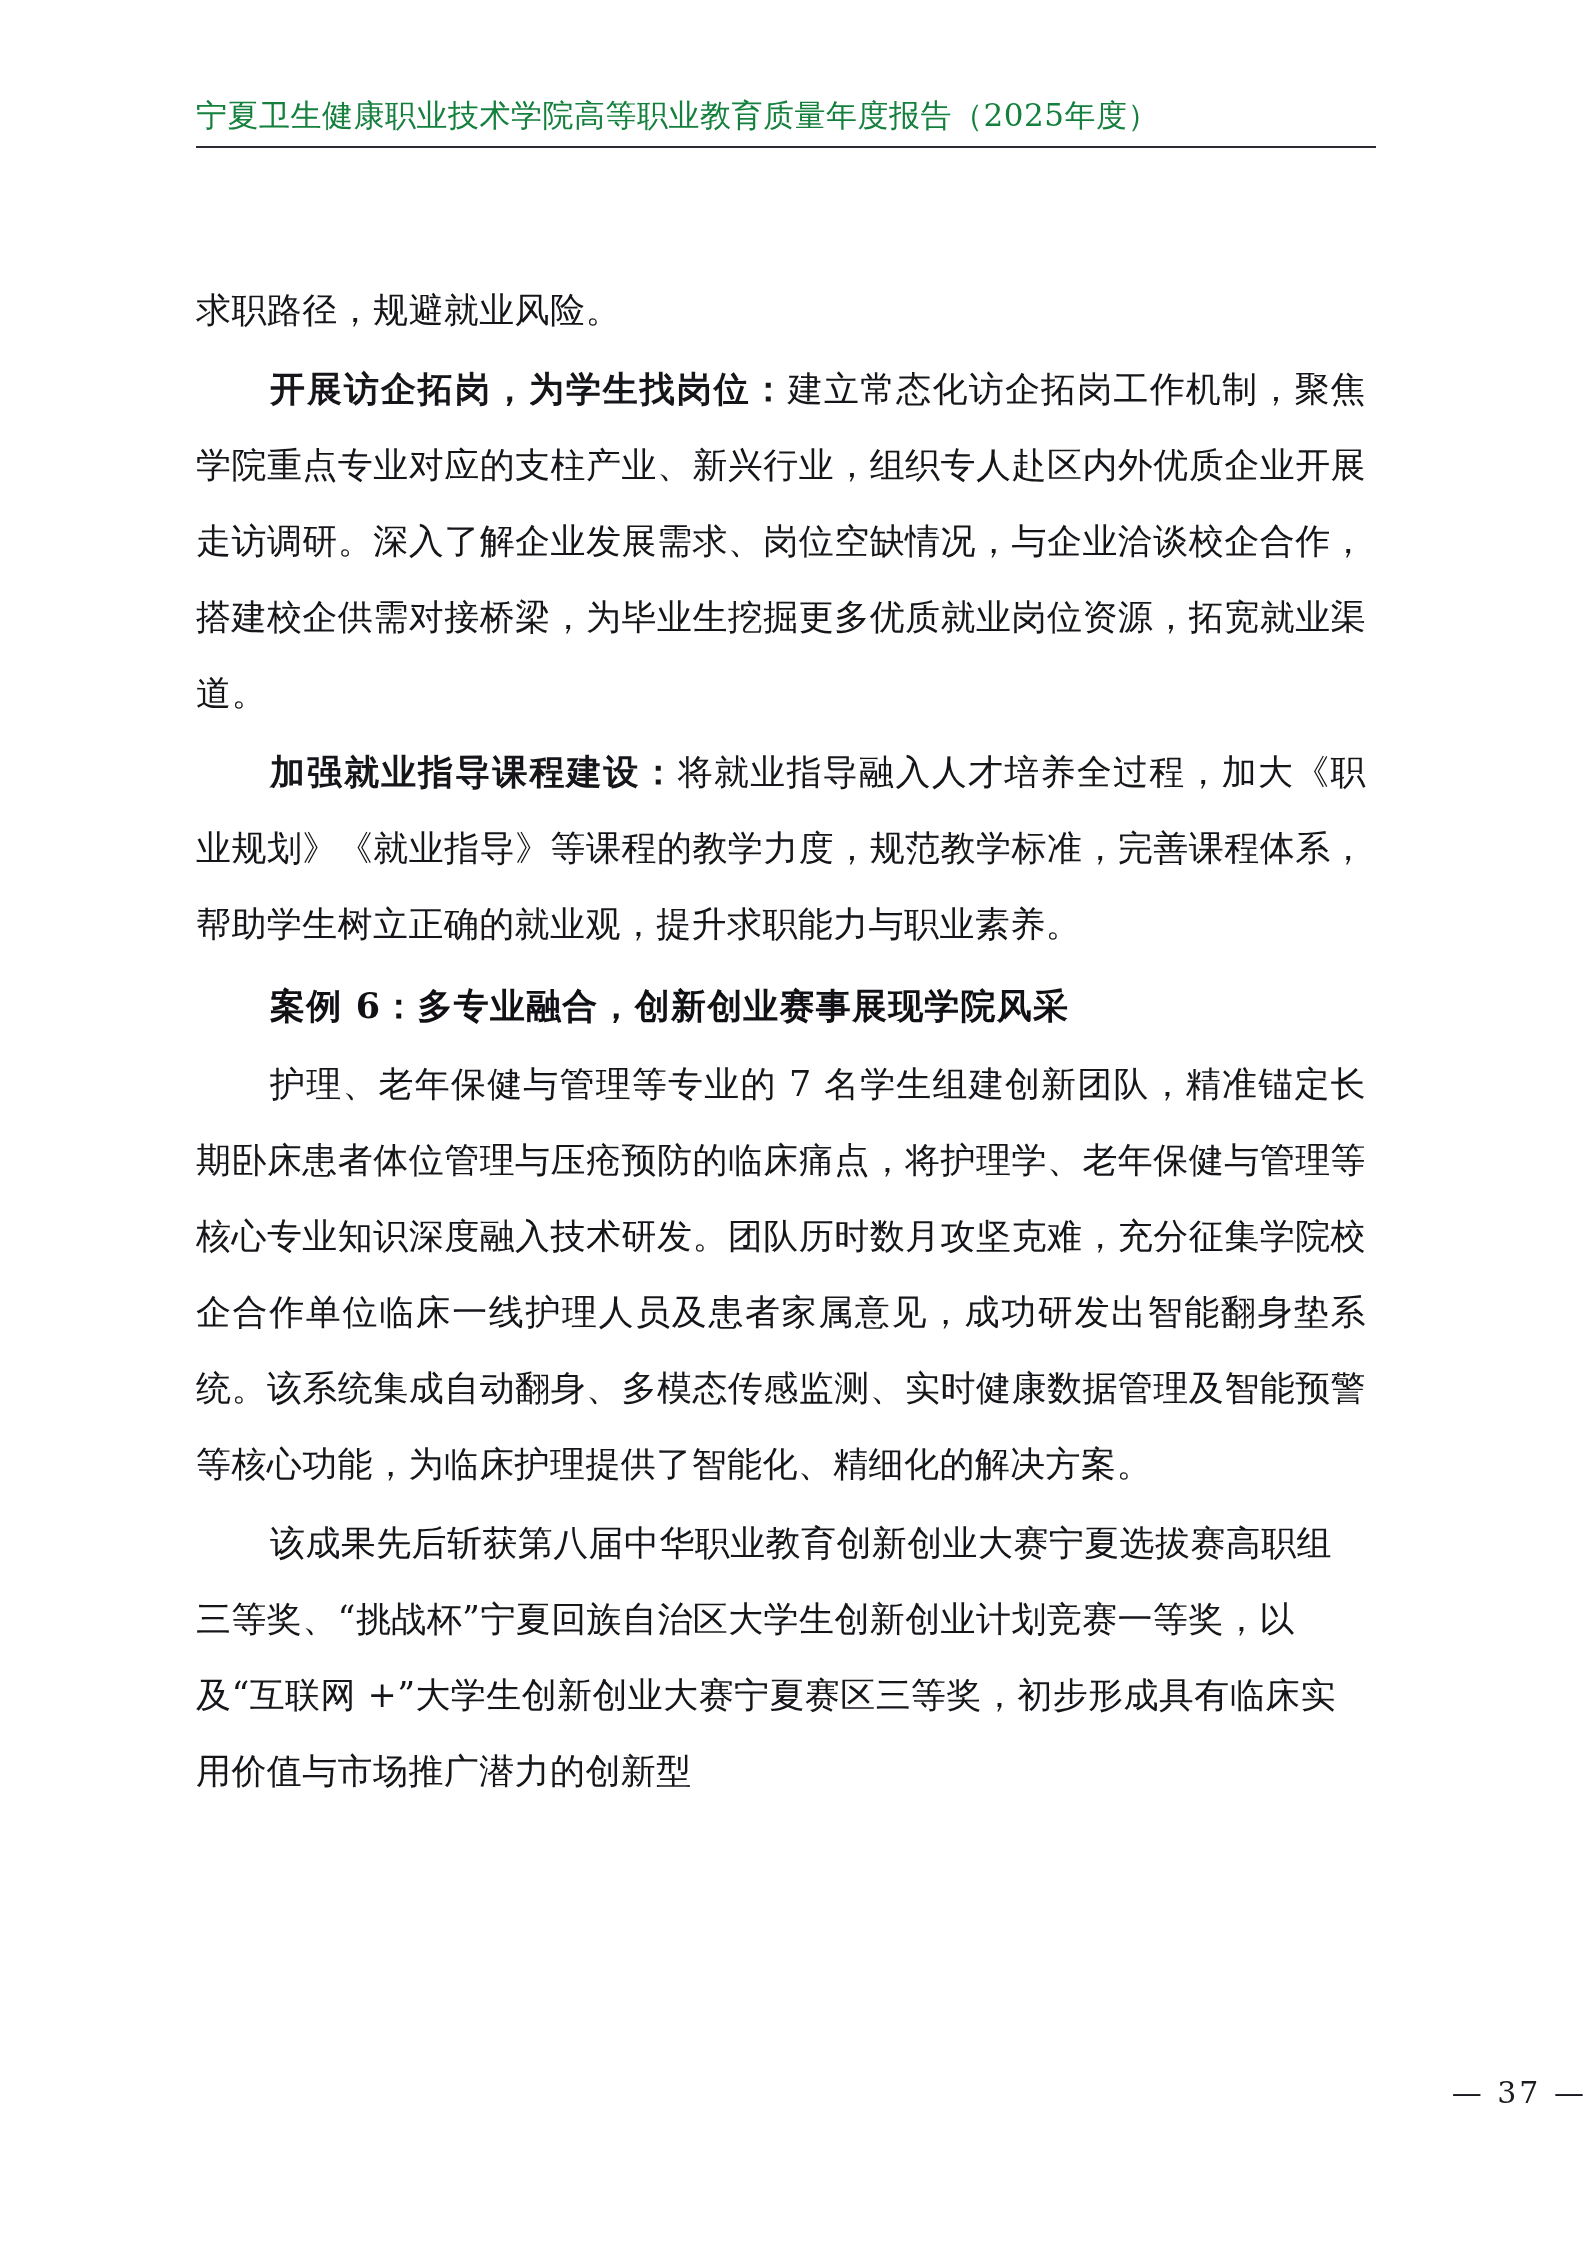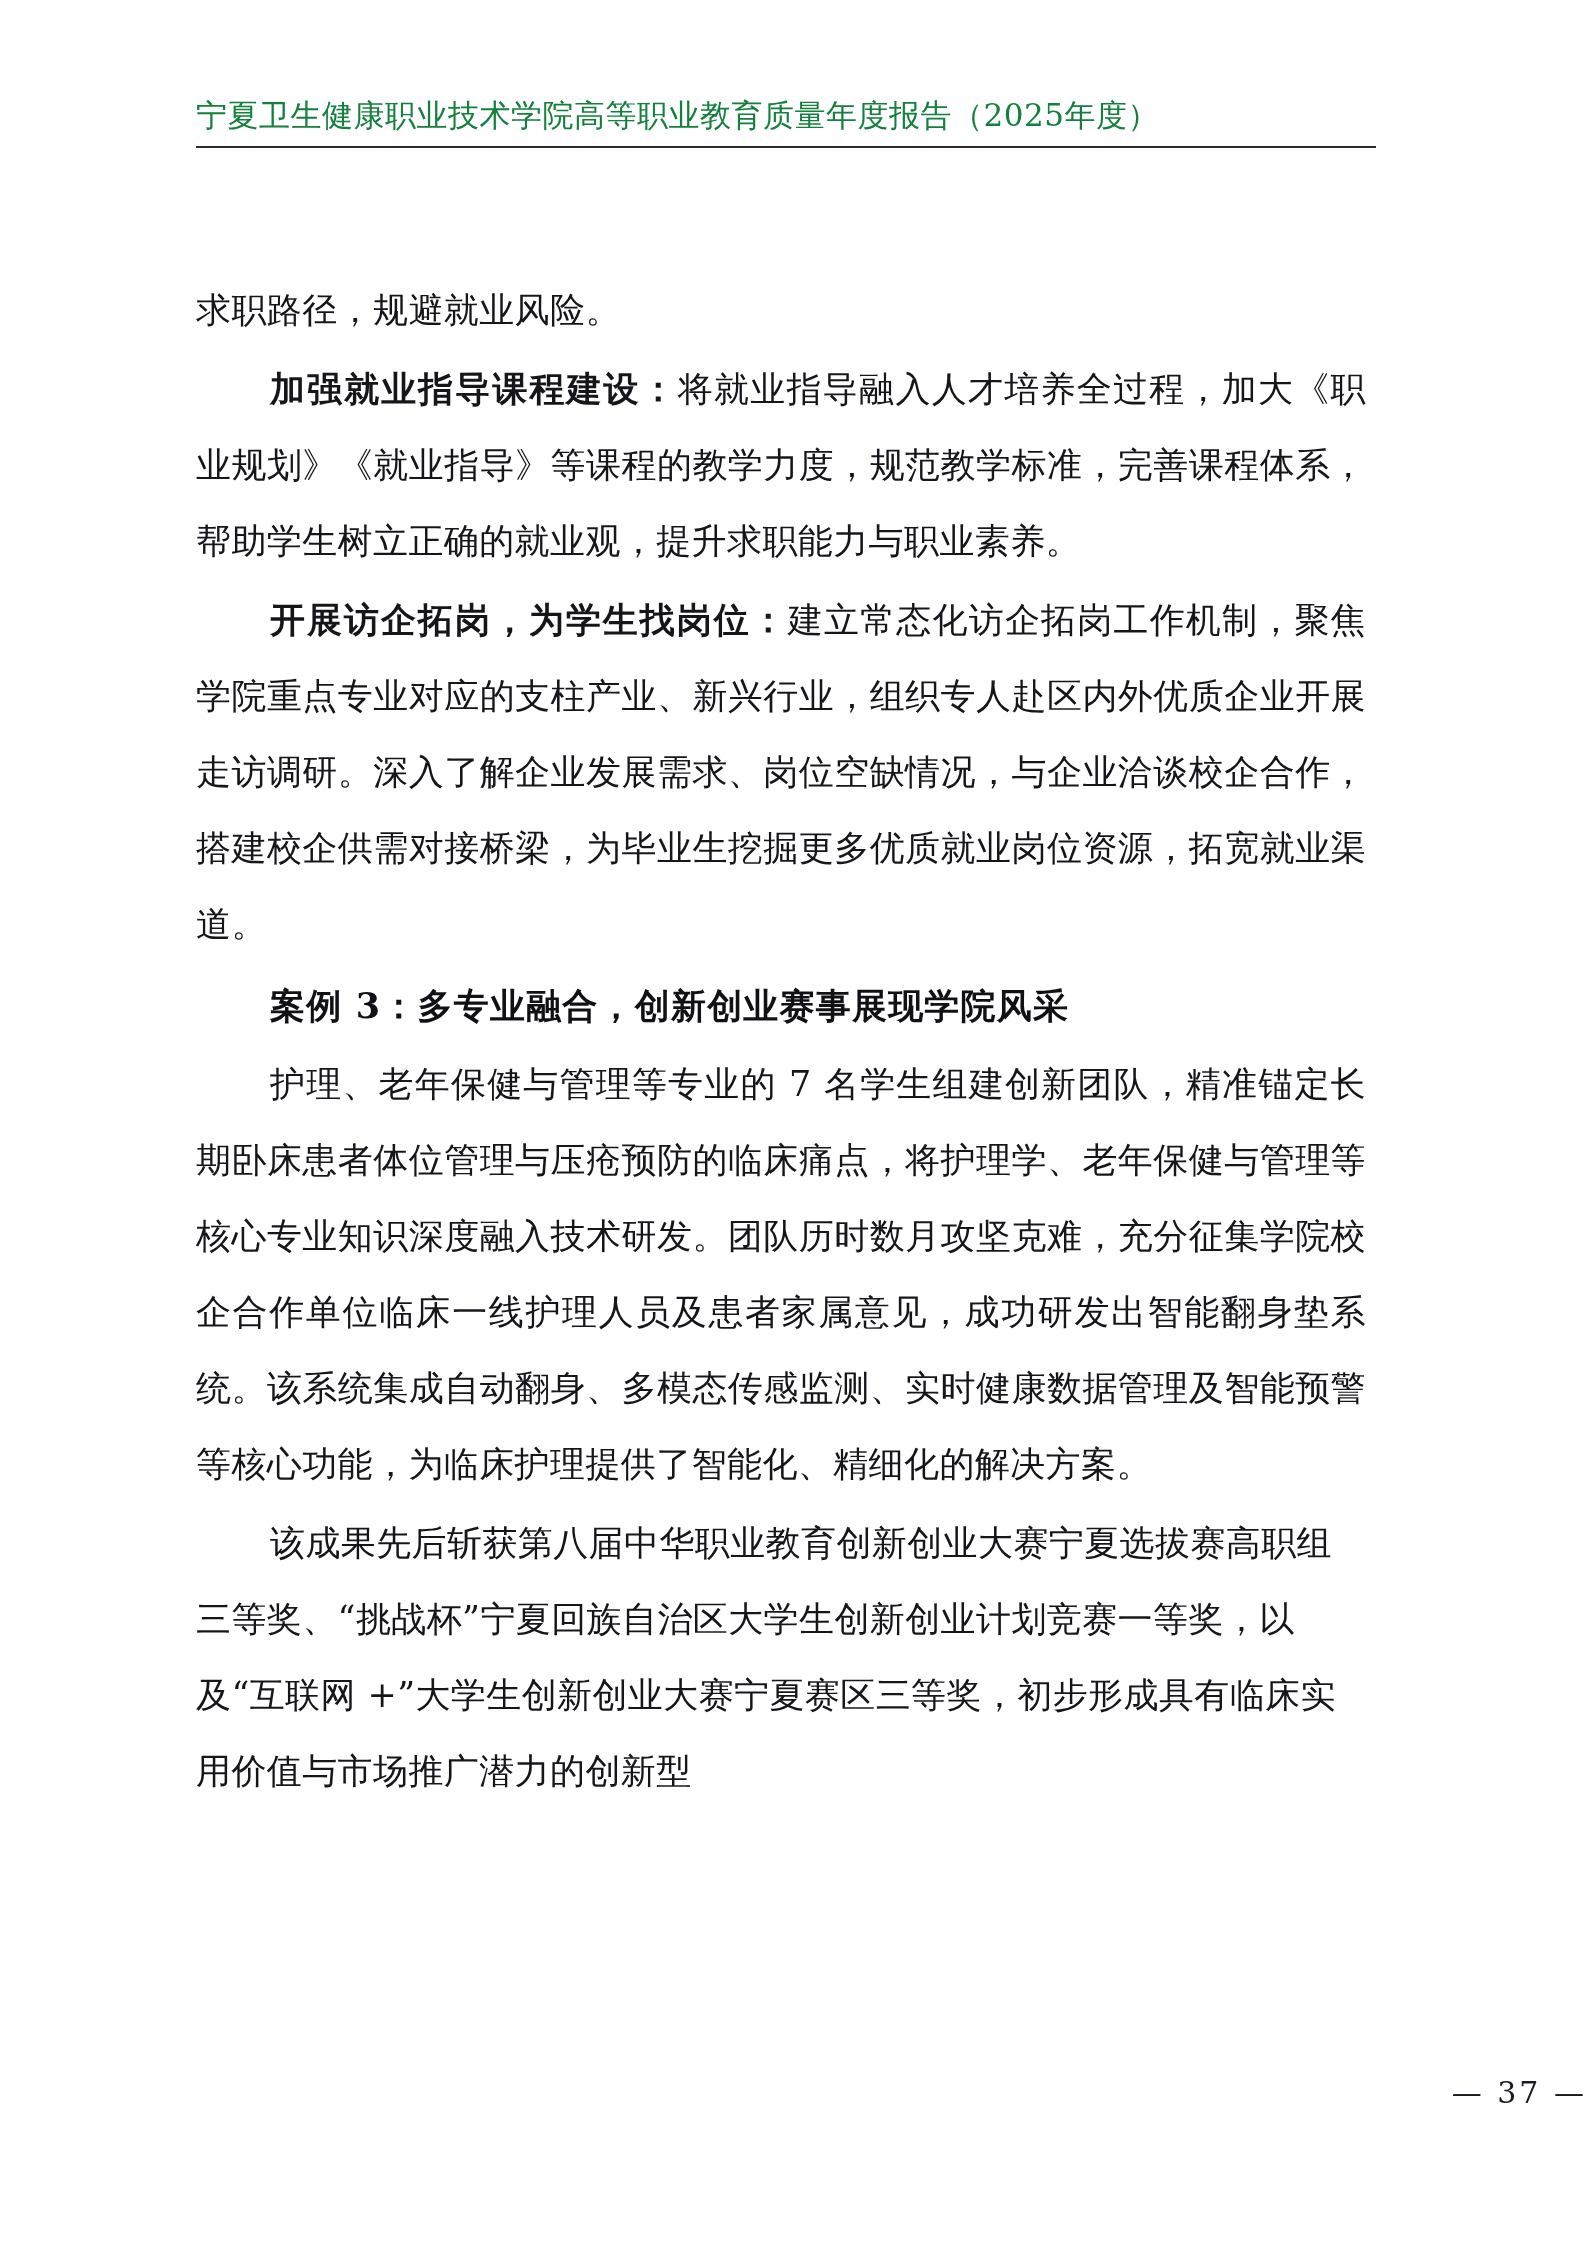--- a/index.html
+++ b/index.html
@@ -112,28 +112,28 @@
     <hr class="header-rule">
   </div>
 
   <div class="content">
 
     <p class="para">
       <span>求职路径，规避就业风险。</span>
     </p>
 
     <p class="para indent">
+      <span class="lead">开展访企拓岗，为学生找岗位：</span><span>建立常态化访企拓岗工作机制，聚焦学院重点专业对应的支柱产业、新兴行业，组织专人赴区内外优质企业开展走访调研。深入了解企业发展需求、岗位空缺情况，与企业洽谈校企合作，搭建校企供需对接桥梁，为毕业生挖掘更多优质就业岗位资源，拓宽就业渠道。</span>
+    </p>
+
+    <p class="para indent">
       <span class="lead">加强就业指导课程建设：</span><span>将就业指导融入人才培养全过程，加大《职业规划》《就业指导》等课程的教学力度，规范教学标准，完善课程体系，帮助学生树立正确的就业观，提升求职能力与职业素养。</span>
     </p>
 
-    <p class="para indent">
-      <span class="lead">开展访企拓岗，为学生找岗位：</span><span>建立常态化访企拓岗工作机制，聚焦学院重点专业对应的支柱产业、新兴行业，组织专人赴区内外优质企业开展走访调研。深入了解企业发展需求、岗位空缺情况，与企业洽谈校企合作，搭建校企供需对接桥梁，为毕业生挖掘更多优质就业岗位资源，拓宽就业渠道。</span>
-    </p>
-
-    <h3 class="case-heading">案例 3：多专业融合，创新创业赛事展现学院风采</h3>
+    <h3 class="case-heading">案例 6：多专业融合，创新创业赛事展现学院风采</h3>
 
     <p class="para indent">
       <span>护理、老年保健与管理等专业的 7 名学生组建创新团队，精准锚定长期卧床患者体位管理与压疮预防的临床痛点，将护理学、老年保健与管理等核心专业知识深度融入技术研发。团队历时数月攻坚克难，充分征集学院校企合作单位临床一线护理人员及患者家属意见，成功研发出智能翻身垫系统。该系统集成自动翻身、多模态传感监测、实时健康数据管理及智能预警等核心功能，为临床护理提供了智能化、精细化的解决方案。</span>
     </p>
 
     <p class="para indent last-left">
       <span>该成果先后斩获第八届中华职业教育创新创业大赛宁夏选拔赛高职组三等奖、“挑战杯”宁夏回族自治区大学生创新创业计划竞赛一等奖，以及“互联网 +”大学生创新创业大赛宁夏赛区三等奖，初步形成具有临床实用价值与市场推广潜力的创新型</span>
     </p>
 
   </div>

